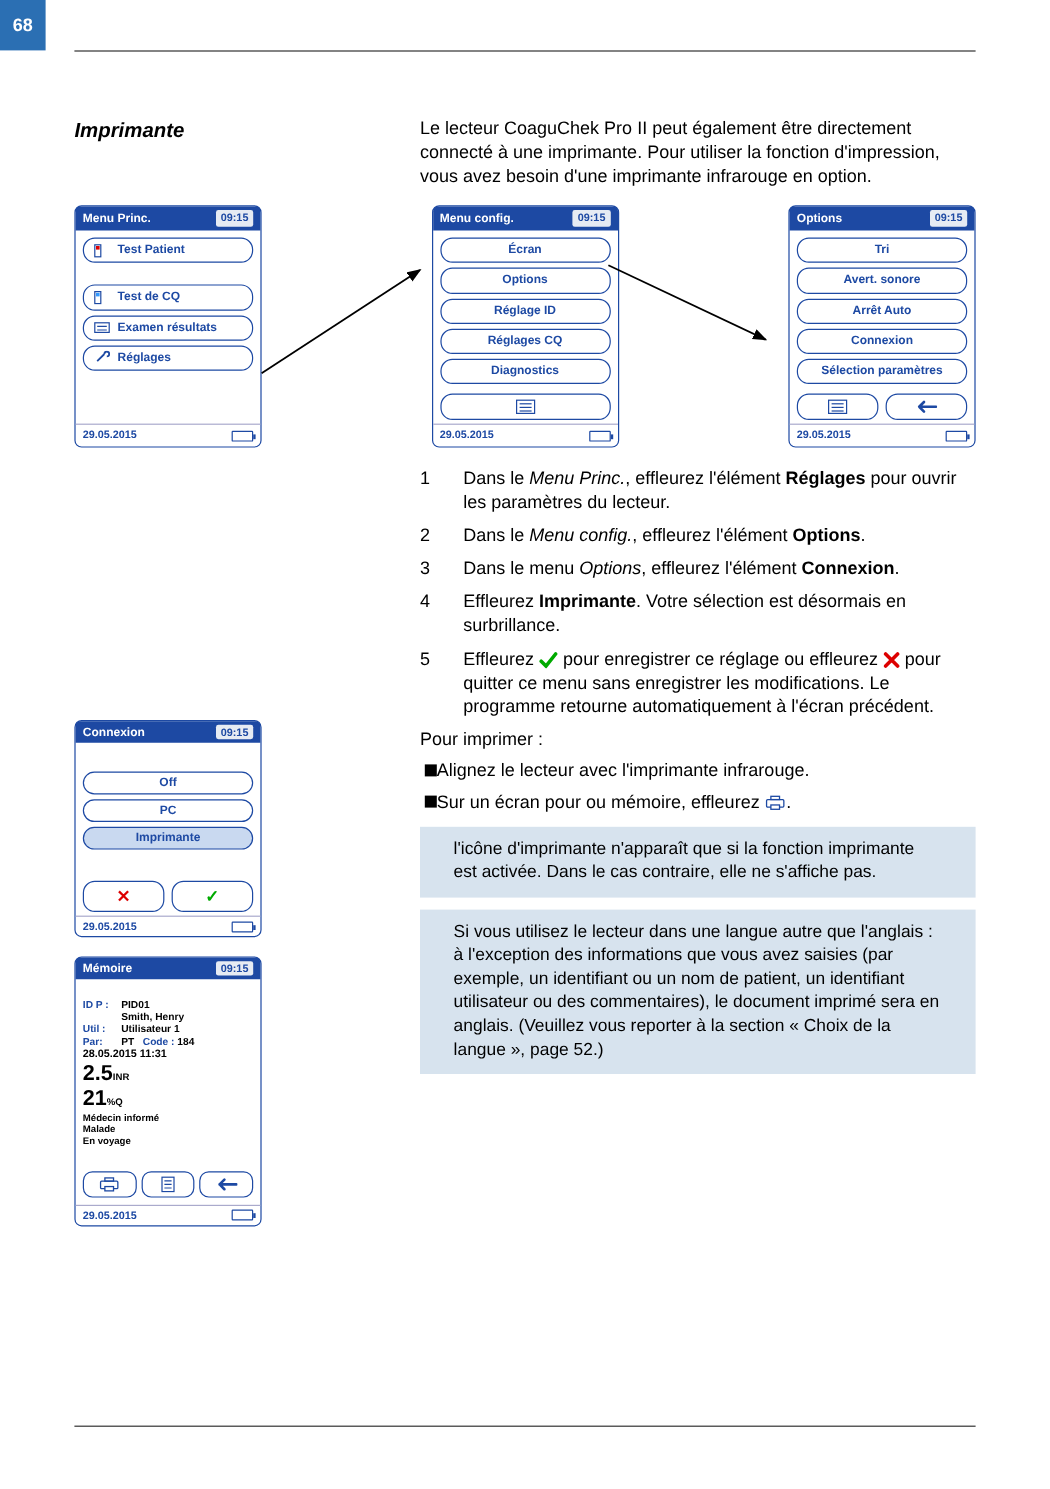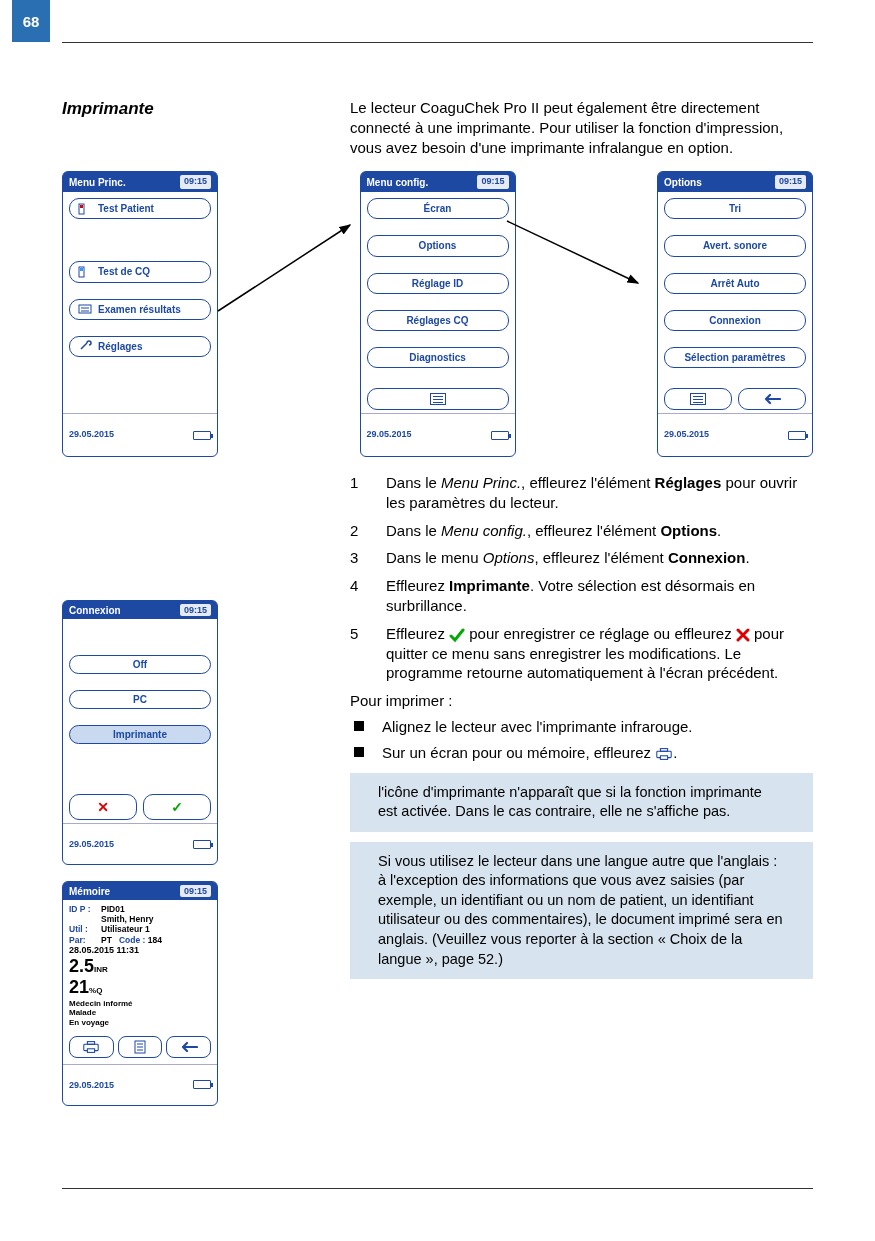--- a/index.html
+++ b/index.html
@@ -1,86 +1,86 @@
 <!DOCTYPE html>
 <html><head>
 <meta charset="utf-8">
 <style>
   * { box-sizing: border-box; margin: 0; padding: 0; }
   body { font-family: Arial, Helvetica, sans-serif; background: #fff; color: #000; width: 875px; }
-  .page-tab { position: absolute; left: 12px; top: 0; width: 38px; height: 42px; background: #2b6fb3; color: #fff; font-weight: bold; font-size: 15px; display: flex; align-items: center; justify-content: center; }
+  .page-tab { position: absolute; left: 0; top: 0; width: 38px; height: 42px; background: #2b6fb3; color: #fff; font-weight: bold; font-size: 15px; display: flex; align-items: center; justify-content: center; }
   .hr-top { position: absolute; left: 62px; right: 62px; top: 42px; height: 1px; background: #333; }
   .hr-bottom { position: absolute; left: 62px; right: 62px; bottom: 52px; height: 1px; background: #333; }
   .content { position: absolute; left: 62px; right: 62px; top: 98px; font-size: 15px; line-height: 1.32; }
   .row { display: flex; gap: 26px; }
   .heading { font-style: italic; font-weight: bold; font-size: 17px; width: 262px; flex-shrink: 0; }
   .para { flex: 1; }
   .devices-row { display: flex; justify-content: space-between; margin-top: 14px; position: relative; }
 
   
   .device { width: 156px; border: 1px solid #1d49a3; border-radius: 6px; background: #fff; display: flex; flex-direction: column; }
   .dev-title { background: #1d49a3; color: #fff; font-size: 10px; font-weight: bold; padding: 3px 6px; display: flex; justify-content: space-between; align-items: center; border-top-left-radius: 4px; border-top-right-radius: 4px; }
   .dev-time { background: #e6ebf3; color: #1d49a3; font-size: 9px; padding: 1px 4px; border-radius: 2px; font-weight: bold; }
-  .dev-body { padding: 6px 6px 3px; flex: 1; display: flex; flex-direction: column; gap: 16px; }
+  .dev-body { padding: 6px 6px 3px; flex: 1; display: flex; flex-direction: column; gap: 4px; }
   .dev-btn { border: 1.5px solid #1d49a3; border-radius: 10px; padding: 3px 4px; text-align: center; font-size: 10px; font-weight: bold; color: #1d49a3; background: #fff; cursor: pointer; }
   .dev-btn.selected { background: #c9d9f0; }
   .dev-btn.row-flex { display: flex; align-items: center; gap: 6px; text-align: left; padding-left: 8px; }
   .dev-btn .ico { width: 14px; height: 12px; flex-shrink: 0; display: inline-block; }
-  .dev-foot { border-top: 1px solid #aac; font-size: 9px; color: #1d49a3; padding: 15px 6px; display: flex; justify-content: space-between; align-items: center; font-weight: bold; }
+  .dev-foot { border-top: 1px solid #aac; font-size: 9px; color: #1d49a3; padding: 3px 6px; display: flex; justify-content: space-between; align-items: center; font-weight: bold; }
   .batt { width: 18px; height: 9px; border: 1px solid #1d49a3; border-radius: 1px; position: relative; }
   .batt::after { content: ""; position: absolute; right: -3px; top: 2px; width: 2px; height: 4px; background: #1d49a3; }
   .dev-action-row { display: flex; gap: 6px; margin-top: 4px; }
   .dev-action-row .half { flex: 1; padding: 4px; display: flex; align-items: center; justify-content: center; }
   .chk { color: #0a0; font-weight: bold; font-size: 14px; }
   .xmark { color: #d00; font-weight: bold; font-size: 14px; }
   .arrow-left-ico { width: 18px; height: 12px; }
   .log-ico { width: 16px; height: 12px; border: 1px solid #1d49a3; position: relative; }
   .log-ico::before { content: ""; position: absolute; left: 2px; right: 2px; top: 2px; height: 1px; background: #1d49a3; box-shadow: 0 3px 0 #1d49a3, 0 6px 0 #1d49a3; }
 
   .ol { margin-top: 16px; margin-left: 288px; }
   .ol .item { display: flex; gap: 18px; margin-bottom: 8px; }
   .ol .num { width: 18px; flex-shrink: 0; }
   .ol .txt { flex: 1; }
   .bullets { margin-left: 288px; margin-top: 4px; }
-  .bullets .item { display: flex; gap: 18px; margin-bottom: 6px; align-items: flex-start; }
+  .bullets .item { display: flex; margin-bottom: 6px; align-items: flex-start; }
   .bull-sq { width: 10px; height: 10px; background: #000; margin-top: 4px; flex-shrink: 0; margin-left: 4px; }
   .plain { margin-left: 288px; margin-top: 6px; margin-bottom: 6px; }
   .note { background: #d7e3ee; margin-left: 288px; padding: 10px 28px; margin-top: 10px; font-size: 14.5px; line-height: 1.35; }
 
   .left-devices { position: absolute; left: 62px; top: 600px; width: 156px; }
   .left-devices .device { margin-bottom: 16px; }
 
   
   svg { display: block; }
 
   .arrows-container { position: absolute; left: 0; top: 0; width: 100%; height: 100%; pointer-events: none; }
   .arrow-line { stroke: #000; stroke-width: 1.5; fill: none; marker-end: url(#arrowhead); }
 
-  .mem-body { font-size: 8.5px; color: #1d49a3; padding: 4px 6px; line-height: 1.2; font-weight: bold; }
+  .mem-body { font-size: 8.5px; color: #1d49a3; padding: 16px 6px; line-height: 1.2; font-weight: bold; }
   .mem-body .lbl { display: inline-block; width: 32px; }
   .mem-val { color: #000; font-weight: bold; }
   .mem-center { text-align: left; color: #000; }
   .mem-big { font-size: 18px; font-weight: bold; }
   .mem-unit { font-size: 8px; }
   .mem-action { display: flex; gap: 4px; padding: 4px 6px 6px; }
   .mem-action .b { flex: 1; border: 1.5px solid #1d49a3; border-radius: 8px; padding: 3px; display: flex; align-items: center; justify-content: center; }
   .inline-ico { display: inline-block; vertical-align: middle; }
   .printer-ico { width: 18px; height: 14px; }
 </style>
 </head>
 <body>
 
 <div class="page-tab">68</div>
 <div class="hr-top"></div>
 <div class="hr-bottom"></div>
 
 <div class="content">
   <div class="row">
     <div class="heading">Imprimante</div>
-    <div class="para">Le lecteur CoaguChek Pro II peut également être directe­ment connecté à une imprimante. Pour utiliser la fonction d'impression, vous avez besoin d'une imprimante infra­langue en option.</div>
+    <div class="para">Le lecteur CoaguChek Pro II peut également être directe­ment connecté à une imprimante. Pour utiliser la fonction d'impression, vous avez besoin d'une imprimante infra­rouge en option.</div>
   </div>
 
   <div class="devices-row">
 
     <div class="device">
       <div class="dev-title">
           <span>Menu Princ.</span>
           <span class="dev-time">09:15</span>
         </div>
       <div class="dev-body">

